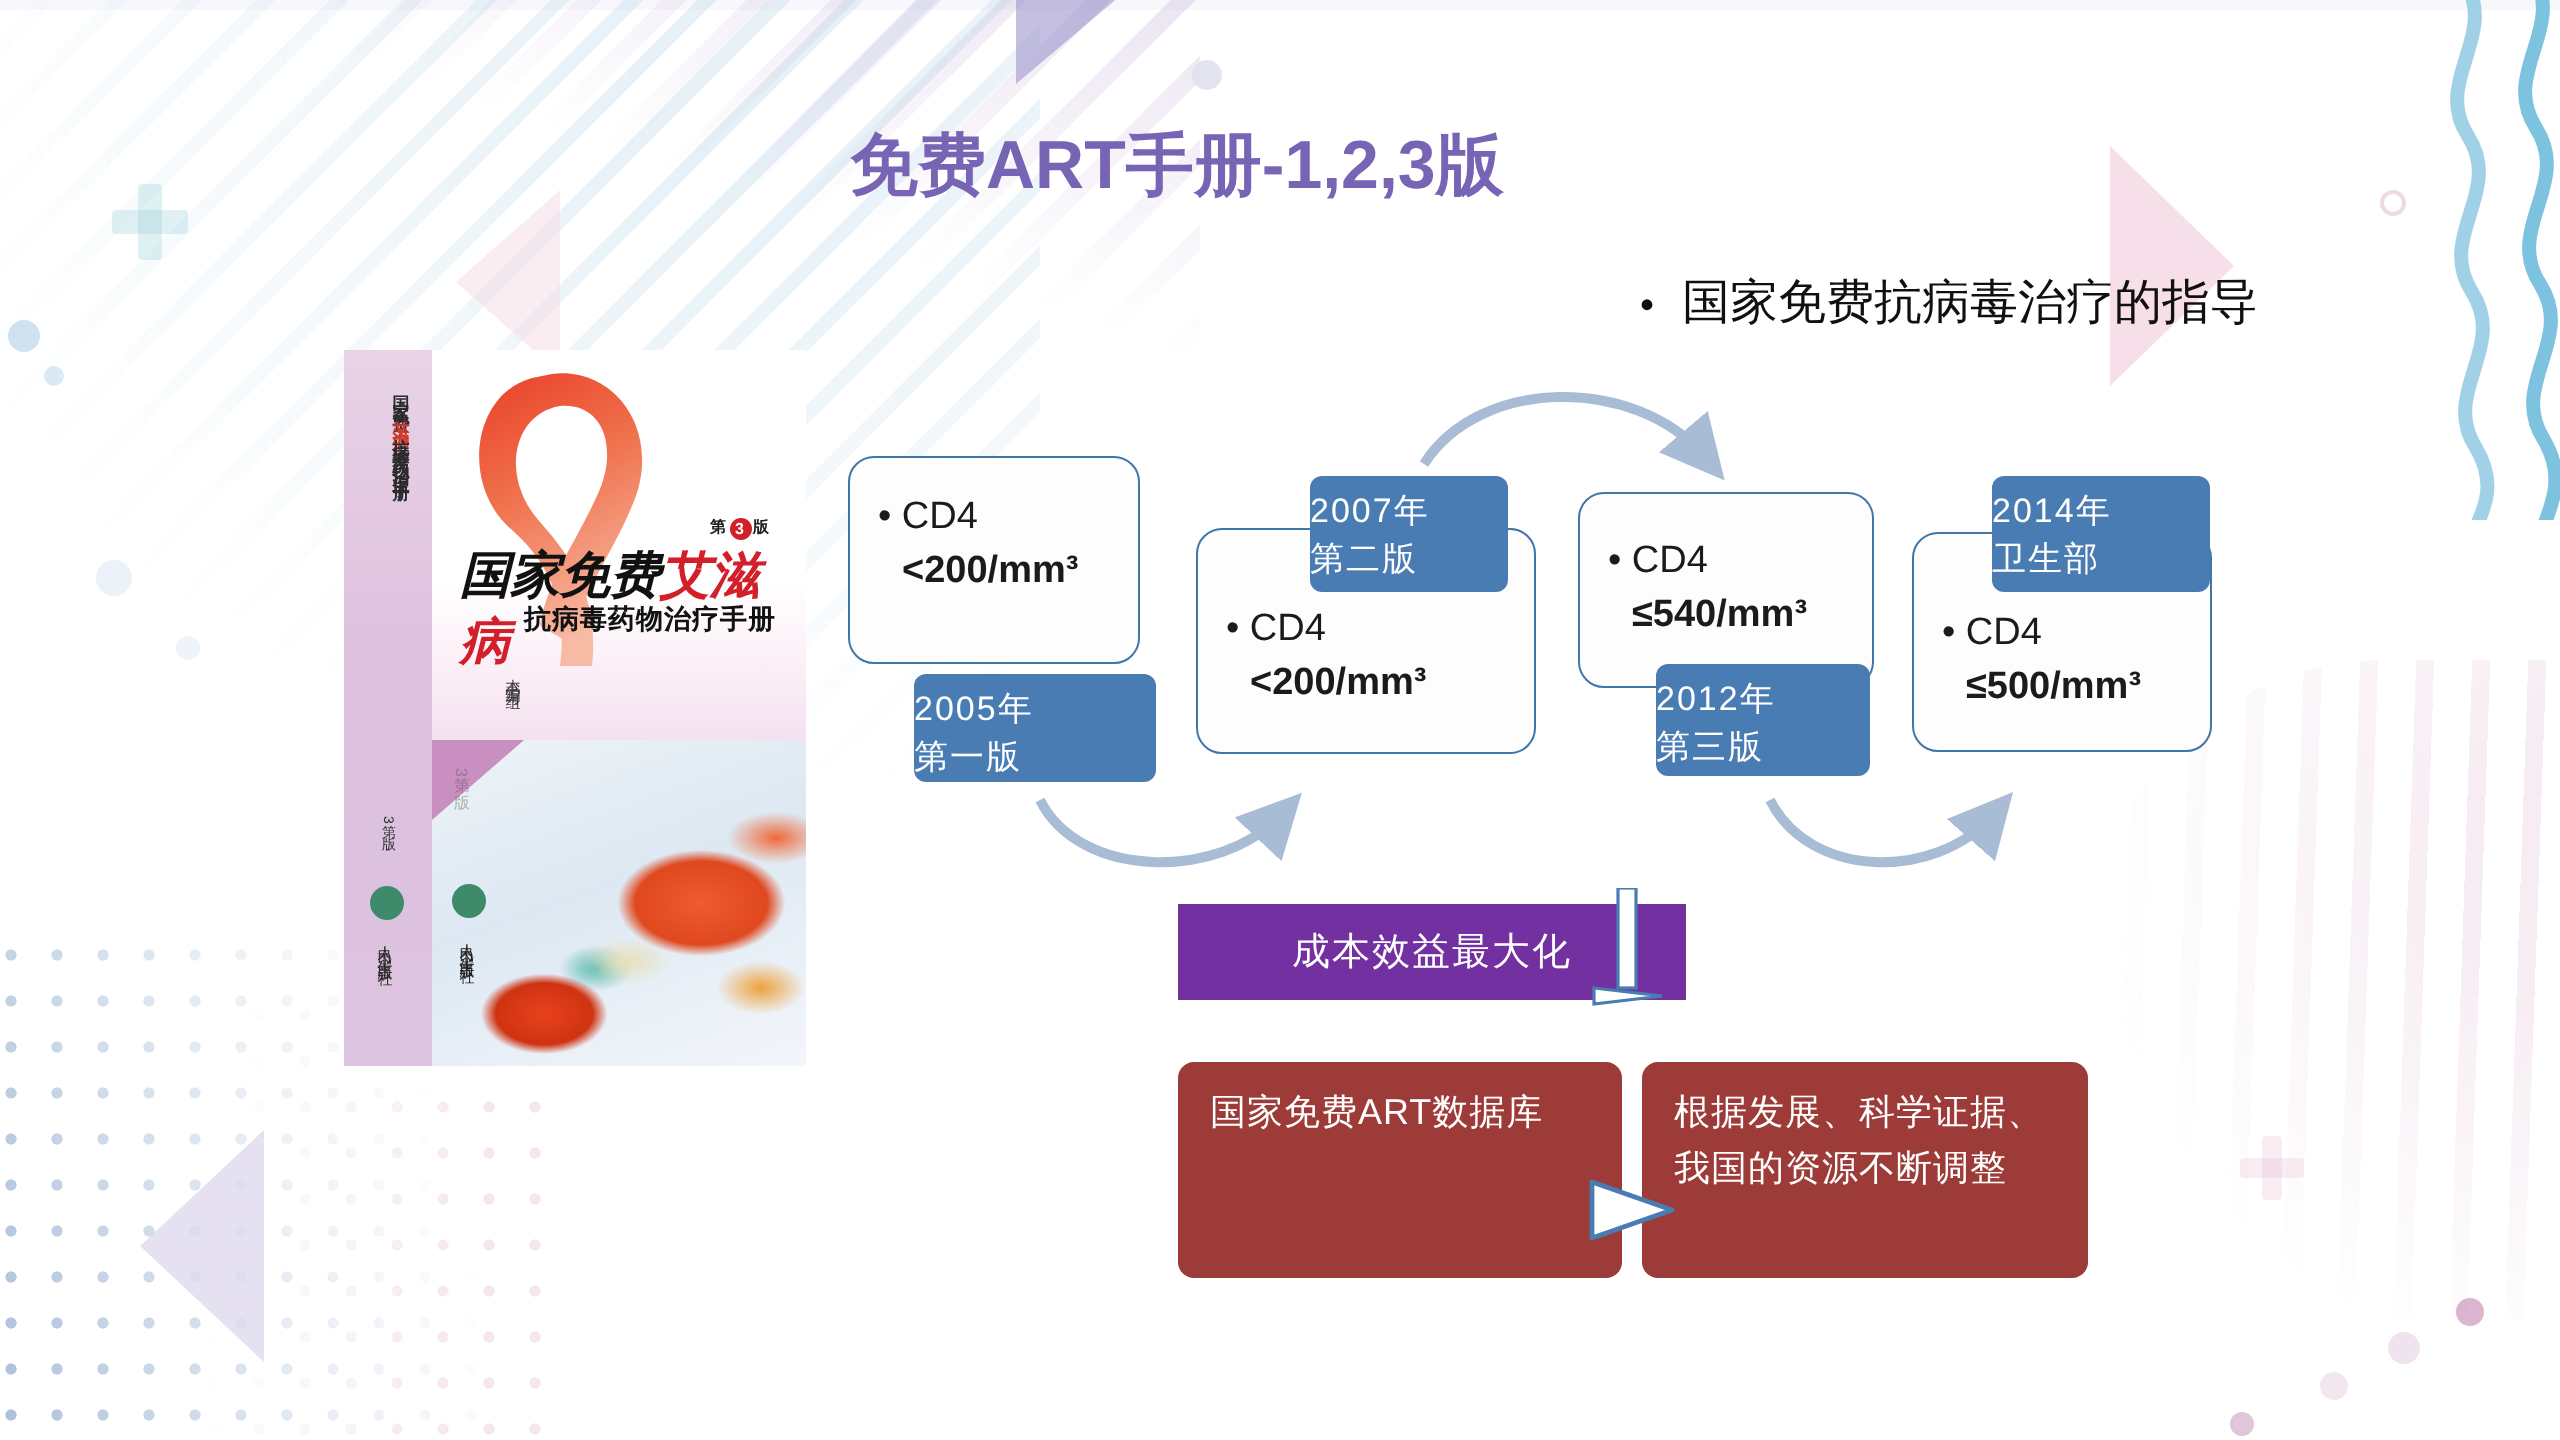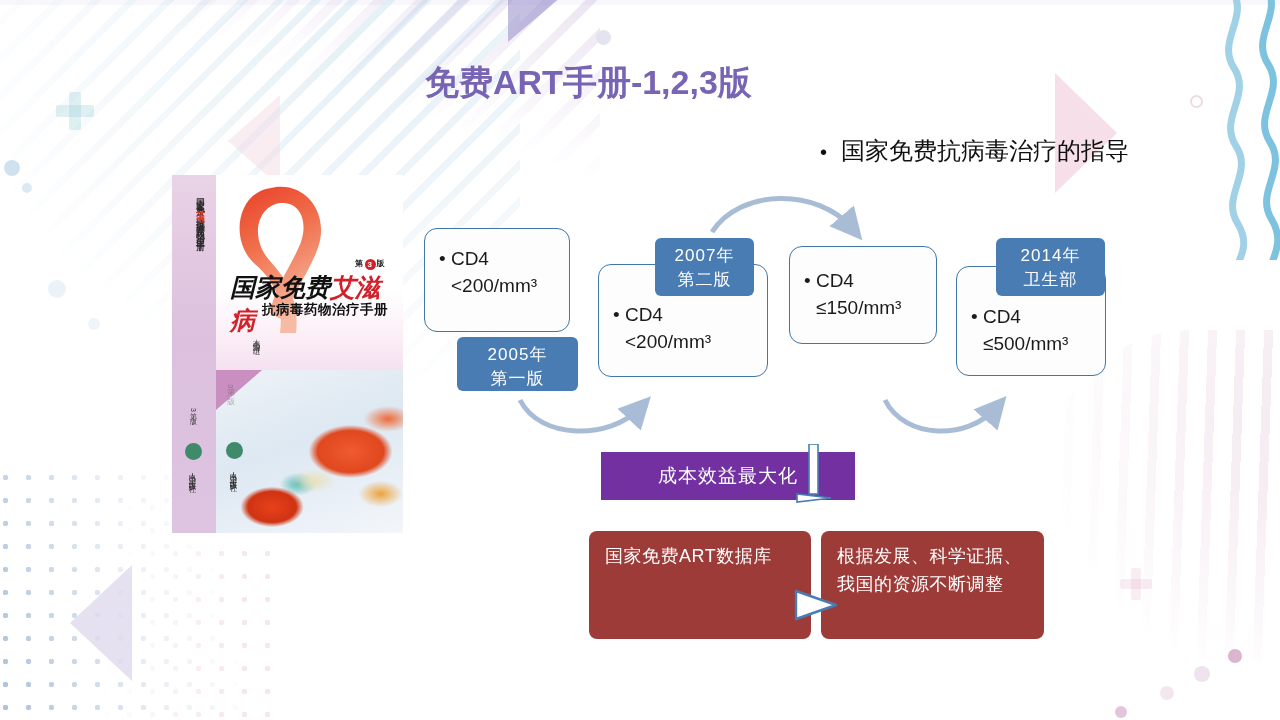--- a/index.html
+++ b/index.html
@@ -230,35 +230,35 @@
   #bullet .bdot { font-size: 20px; line-height: 1; }
 
   
   #flow { position: absolute; left: 0; top: 0; width: 1280px; height: 624px; }
   .cdbox {
     position: absolute; background: #fdfdfd;
     border: 1.6px solid #4076a8; border-radius: 13px;
     font-size: 19px; color: #1b1b1b; line-height: 1.5;
   }
   .cdbox .l1 { position: absolute; left: 14px; top: 16px; white-space: nowrap; }
-  .cdbox .l2 { position: absolute; left: 26px; top: 43px; white-space: nowrap; }
+  .cdbox .l2 { position: absolute; left: 26px; top: 43px; white-space: nowrap; font-weight: bold; }
   .yrlabel {
     position: absolute; background: #4a7cb4; border-radius: 6px;
-    color: #ffffff; font-size: 17px; text-align: center;
+    color: #ffffff; font-size: 17px; 
     line-height: 1.42; padding-top: 6px; letter-spacing: 1px;
   }
 
   
   #purple-band { position: absolute; left: 589px; top: 452px; width: 455px; height: 48px; }
   .pb-half {
     position: absolute; top: 0; height: 48px; background: #7230a0;
     display: flex; align-items: center; justify-content: center;
     color: #ffffff; font-size: 19px; letter-spacing: 1px;
   }
-  .pb-left  { left: 12px;    width: 254px; }
+  .pb-left  { left: 0;    width: 254px; }
   .pb-right { left: 227px; width: 228px; }
   .pb-arrow { position: absolute; left: 206px; top: -8px; width: 38px; height: 66px; }
 
   
   #red-row { position: absolute; left: 589px; top: 531px; width: 455px; height: 108px; }
   .redbox {
     position: absolute; top: 0; height: 108px; background: #9c3b37;
     border-radius: 8px; color: #ffffff; font-size: 18px; line-height: 1.55;
     padding: 12px 16px; letter-spacing: 0.5px;
   }
@@ -389,21 +389,25 @@
       <div class="l1" style="top:36px;">• CD4</div>
       <div class="l2" style="top:63px;">&lt;200/mm³</div>
     </div>
     <div class="yrlabel" style="left:655px; top:238px; width:99px; height:58px;">
       <div>2007年</div>
       <div>第二版</div>
     </div>
 
     <div class="cdbox" style="left:789px; top:246px; width:148px; height:98px;">
       <div class="l1" style="top:20px;">• CD4</div>
-      <div class="l2" style="top:47px;">≤150/mm³</div>
+      <div class="l2" style="top:47px;">≤540/mm³</div>
+    </div>
+    <div class="yrlabel" style="left:828px; top:332px; width:107px; height:56px;">
+      <div>2012年</div>
+      <div>第三版</div>
     </div>
 
     <div class="cdbox" style="left:956px; top:266px; width:150px; height:110px;">
       <div class="l1" style="top:36px;">• CD4</div>
       <div class="l2" style="top:63px;">≤500/mm³</div>
     </div>
     <div class="yrlabel" style="left:996px; top:238px; width:109px; height:58px;">
       <div>2014年</div>
       <div>卫生部</div>
     </div>

